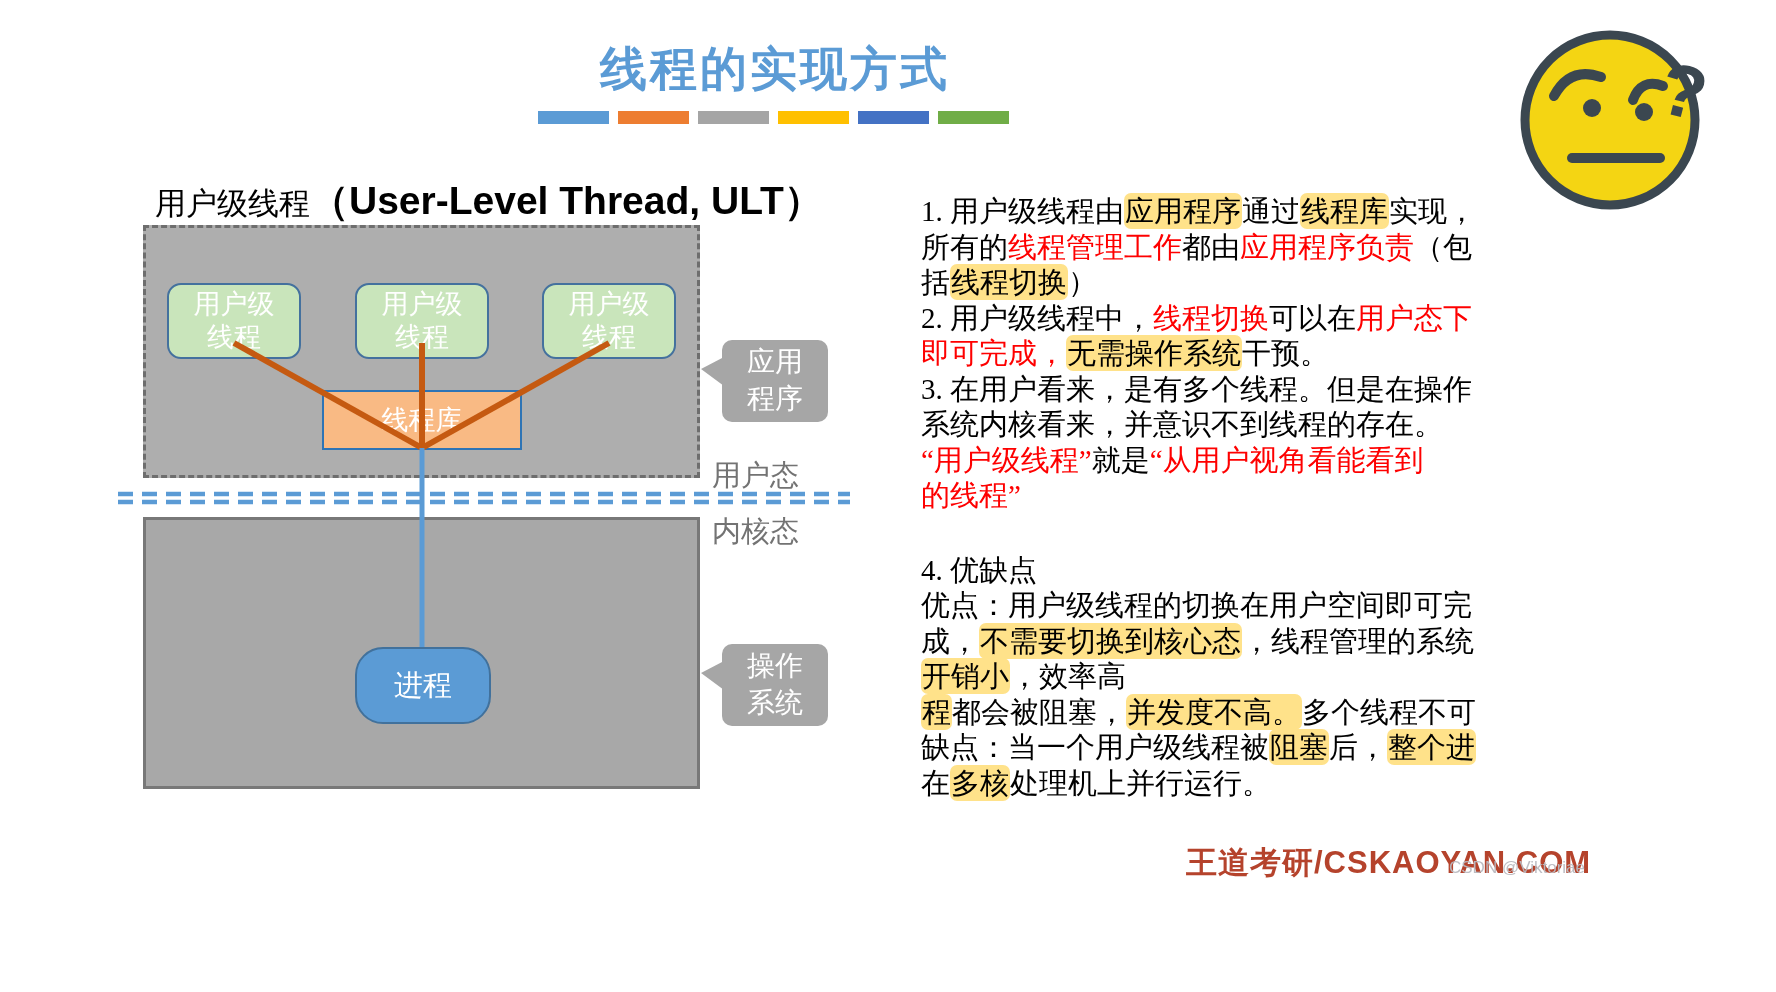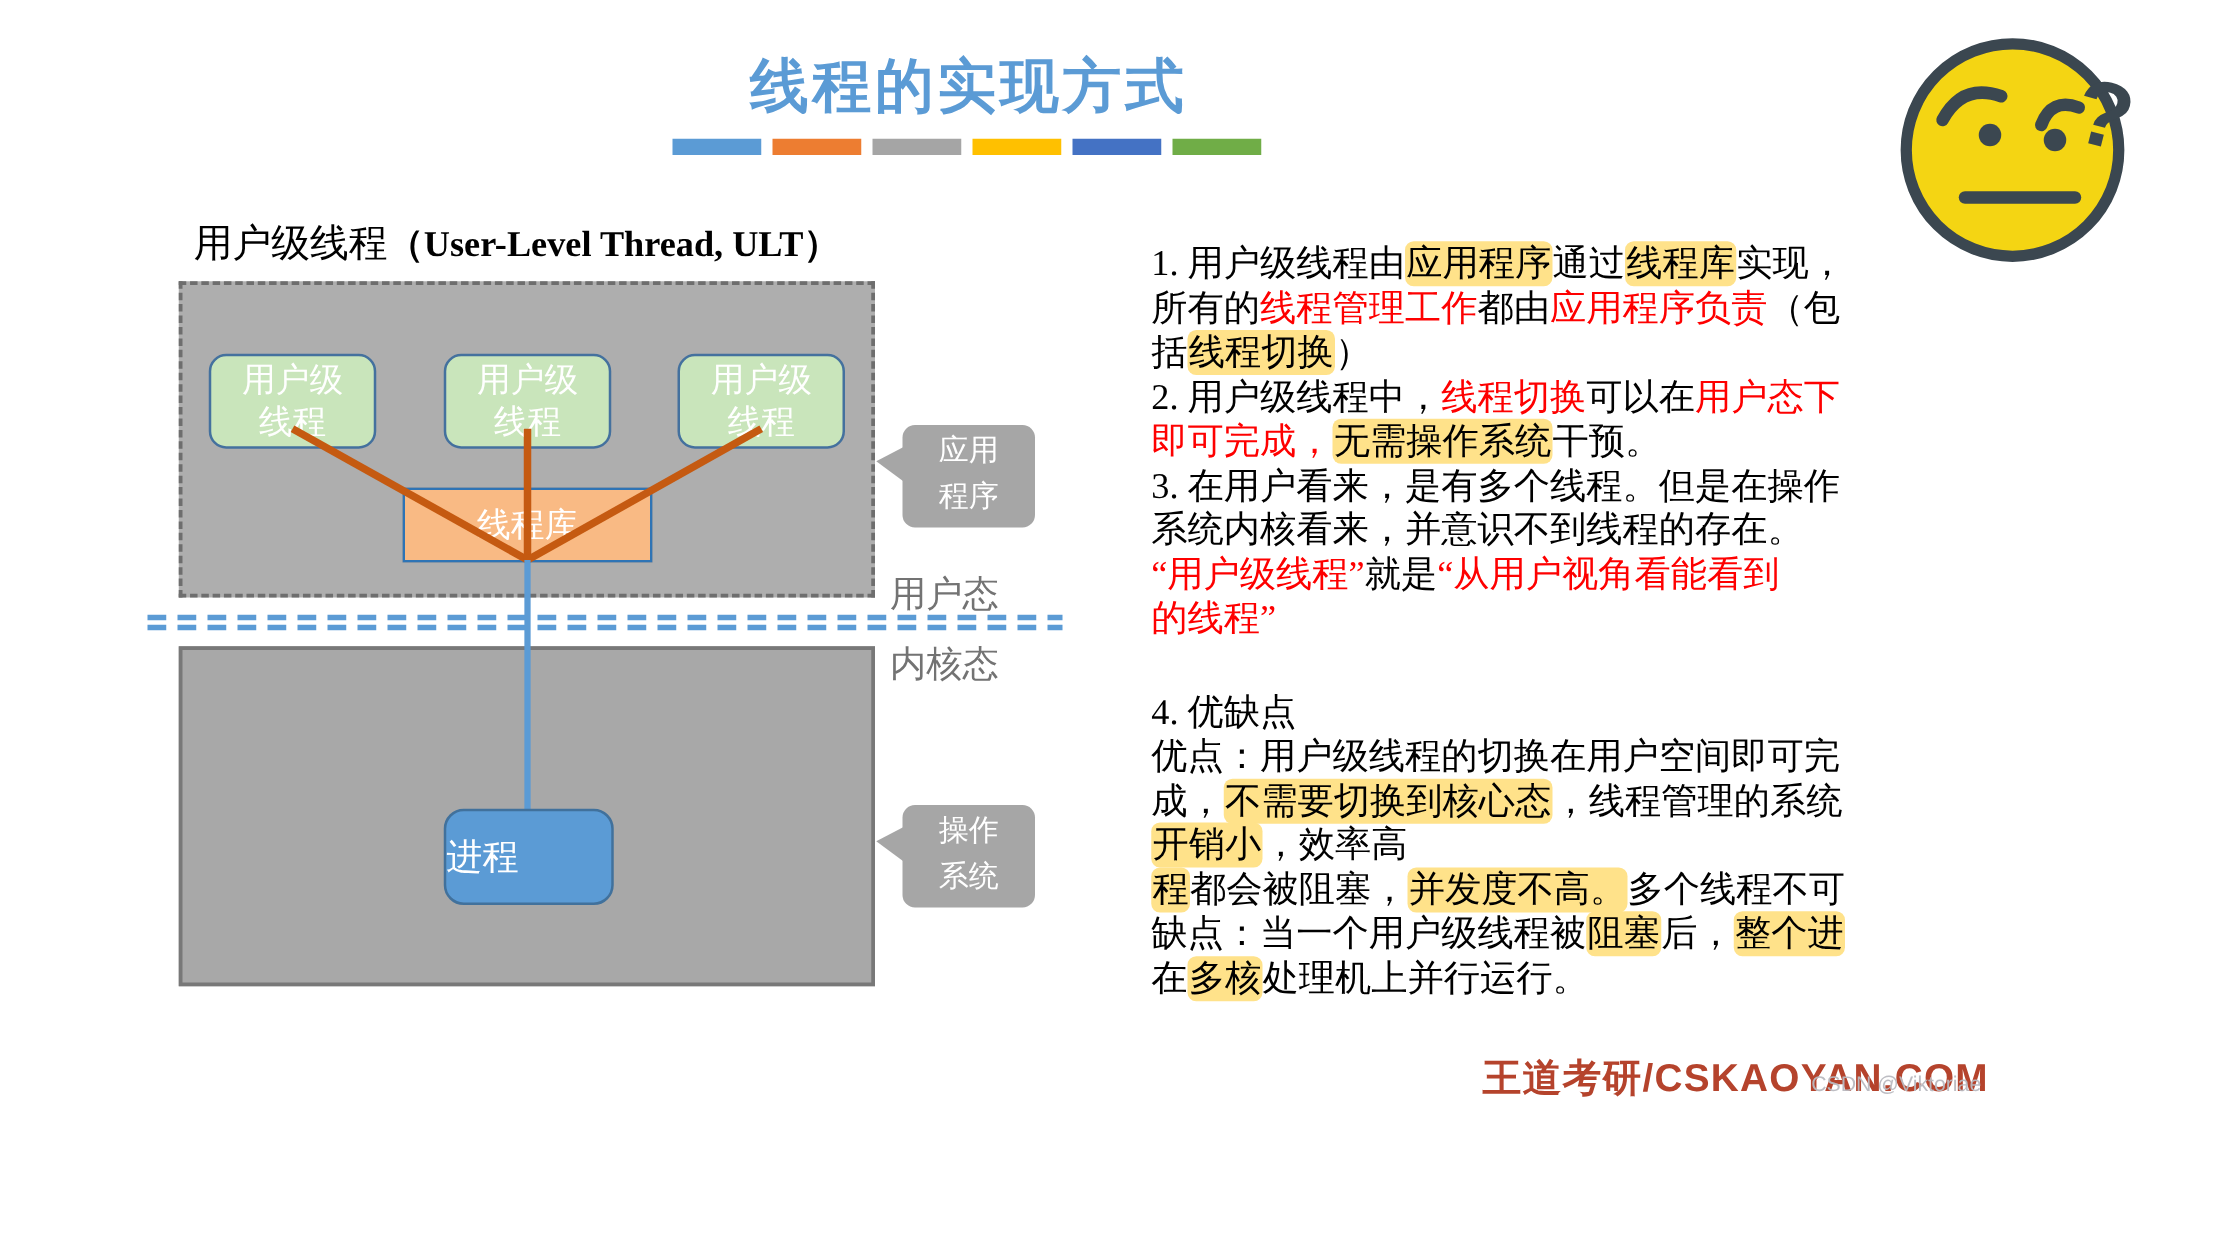--- a/index.html
+++ b/index.html
@@ -13,21 +13,21 @@
   }
   .title{
     position:absolute;left:380px;top:38px;width:790px;text-align:center;
     font-size:47px;font-weight:bold;color:var(--title);letter-spacing:3px;
   }
   .bars{position:absolute;left:538px;top:111px;display:flex;gap:9px;}
   .bars span{width:71px;height:13px;display:inline-block;}
   .emoji{position:absolute;left:1510px;top:16px;width:205px;height:205px;}
 
   .heading{position:absolute;left:155px;top:174px;font-size:31px;color:#000;}
-  .heading .latin{font-family:Liberation Serif, serif;font-weight:bold;font-size:29px;}
+  .heading .latin{font-family:Liberation Sans, sans-serif;font-weight:bold;font-size:39px;}
 
   .gbox-upper{
     position:absolute;left:143px;top:225px;width:557px;height:253px;
     background:#AEAEAE;border:3px dashed #6E6E6E;box-sizing:border-box;z-index:1;
   }
   .gbox-lower{
     position:absolute;left:143px;top:517px;width:557px;height:272px;
     background:#A8A8A8;border:3px solid #787878;box-sizing:border-box;z-index:1;
   }
   .tbox{
@@ -35,29 +35,29 @@
     background:#C9E5BB;border:2px solid #44719E;box-sizing:border-box;z-index:2;
     display:flex;flex-direction:column;align-items:center;justify-content:center;
     color:#fff;font-size:27px;line-height:33px;margin-top:16px;
   }
   .tlib{
     position:absolute;left:322px;top:390px;width:200px;height:60px;
     background:#F9BA84;border:2px solid #2E74B5;box-sizing:border-box;z-index:2;
     display:flex;align-items:center;justify-content:center;color:#fff;font-size:27px;
   }
   .proc{
-    position:absolute;left:355px;top:647px;width:136px;height:77px;border-radius:16px;
+    position:absolute;left:355px;top:647px;width:136px;height:77px;border-radius:28px;
     background:#5B9BD5;border:2px solid #41719C;box-sizing:border-box;z-index:4;
-    display:flex;align-items:center;color:#fff;font-size:29px;
+    display:flex;align-items:center;justify-content:center;color:#fff;font-size:29px;
   }
   .connectors{position:absolute;left:0;top:0;width:1776px;height:992px;z-index:3;pointer-events:none;}
 
   .callout{
     position:absolute;width:106px;height:82px;background:#A6A6A6;border-radius:10px;
-    z-index:4;color:#fff;font-size:24px;line-height:37px;text-align:center;padding-top:3px;
+    z-index:4;color:#fff;font-size:28px;line-height:37px;text-align:center;padding-top:3px;
     box-sizing:border-box;
   }
   .callout .tail{
     position:absolute;left:-21px;top:17px;width:0;height:0;
     border-top:12px solid transparent;border-bottom:17px solid transparent;
     border-right:23px solid #A6A6A6;
   }
   .mode-label{position:absolute;left:712px;font-size:29px;color:#737373;z-index:2;text-align:center;}
 
   .notes{

